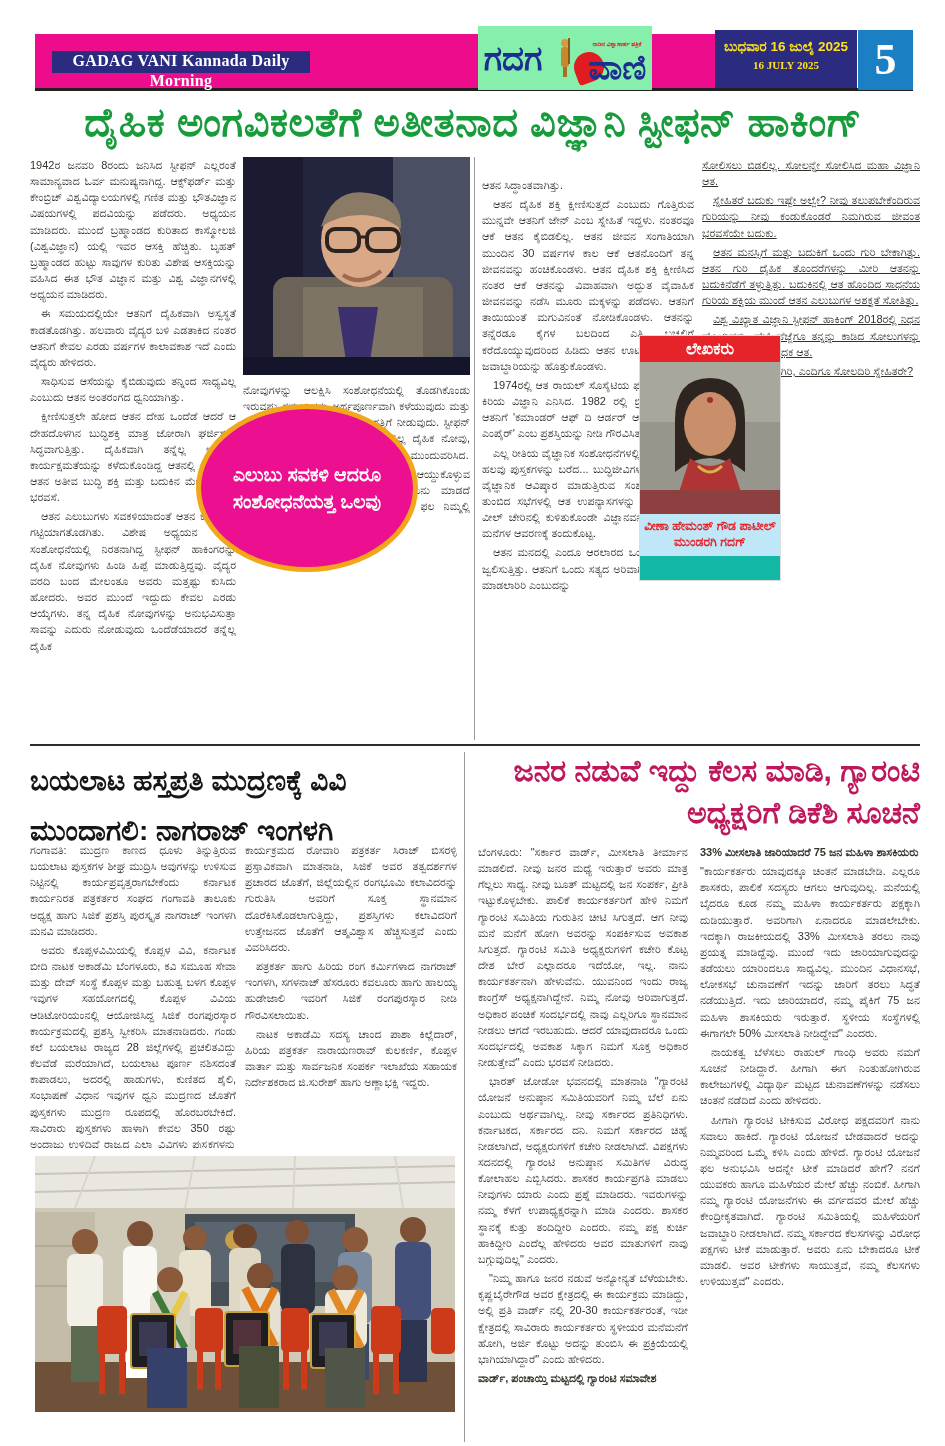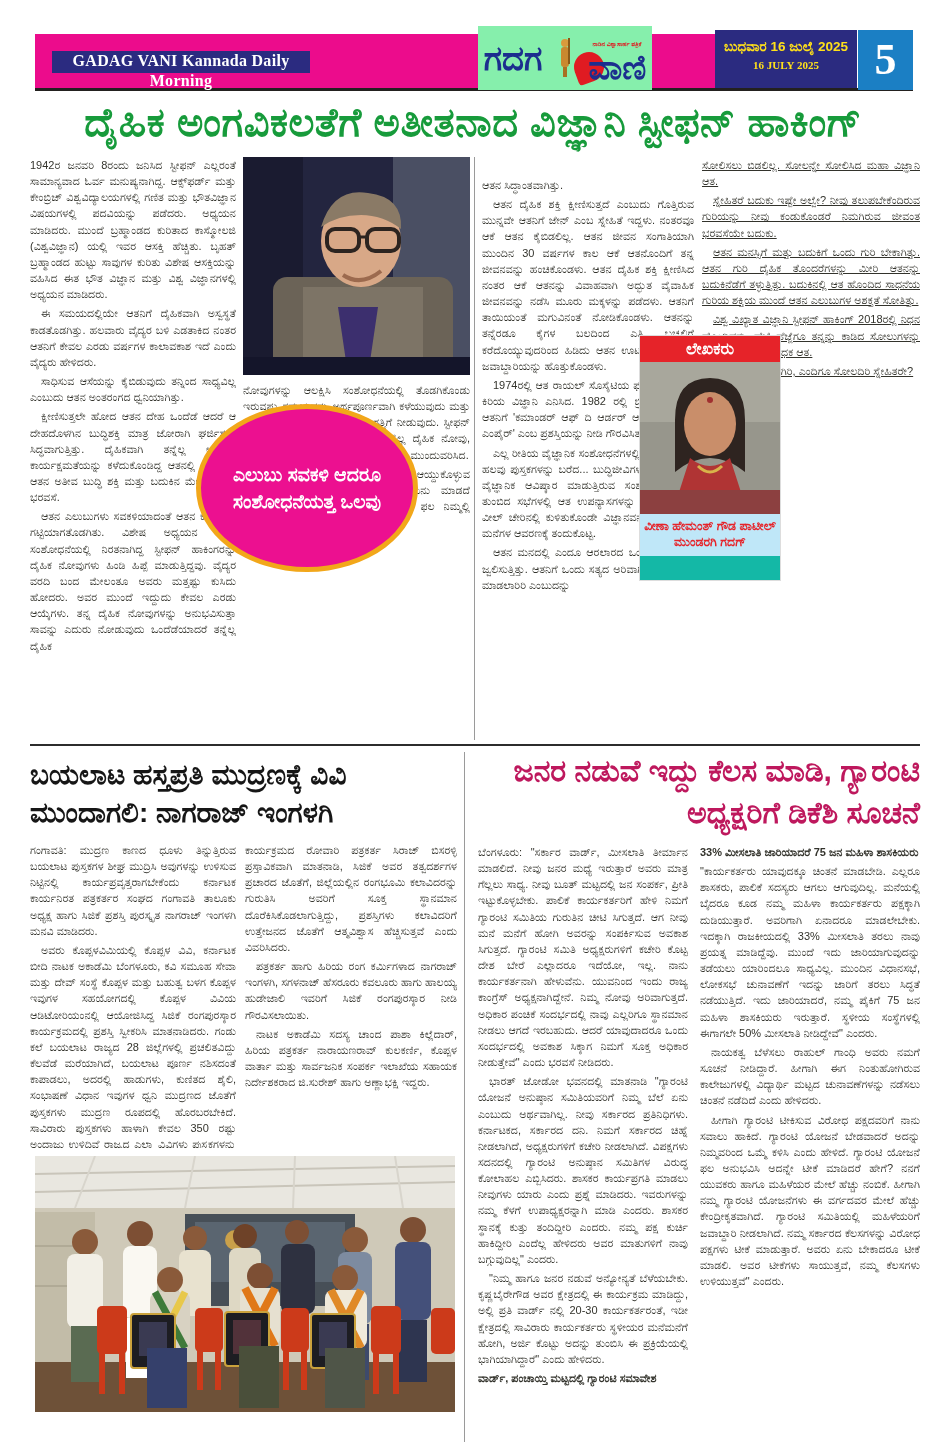--- a/index.html
+++ b/index.html
@@ -15,21 +15,21 @@
   .logo-right{position:relative;display:inline-block;margin-top:18px;}
   .logo-swoosh{position:absolute;left:-14px;top:2px;width:30px;height:30px;background:#e01b22;border-radius:50% 50% 50% 4px;transform:rotate(-20deg);}
   .logo-tagline{position:absolute;top:-9px;left:4px;color:#e01b22;font-size:6px;white-space:nowrap;font-weight:bold;}
   .date-navy{background:#2b2b80;color:#ffe01a;text-align:center;font-weight:bold;}
   .date-kn{font-size:13.5px;line-height:17px;padding-top:8px;}
   .date-en{font-family:"Liberation Serif",serif;font-size:11px;line-height:20px;}
   .page-badge{background:#1b7fc4;color:#ffffff;font-family:"Liberation Serif",serif;
     font-weight:bold;font-size:44px;text-align:center;line-height:60px;}
   
   .headline-main{color:#179b3b;font-weight:bold;font-size:40px;line-height:48px;text-align:center;letter-spacing:.5px;}
-  .headline-left{color:#161616;font-weight:bold;font-size:28px;line-height:38px;}
+  .headline-left{color:#161616;font-weight:bold;font-size:28px;line-height:50px;}
   .headline-right{color:#be185d;font-weight:bold;font-size:30px;line-height:42px;text-align:right;}
   
   .bodycol{font-size:11px;line-height:1.47;text-align:justify;color:#33332c;overflow:hidden;}
   .bodycol p{margin:0 0 3px 0;text-indent:11px;}
   .bodycol p.noindent{text-indent:0;}
   .vrule{background:#9a9a9a;width:1px;}
   .hrule{background:#2c2c2c;}
   
   .pullquote{background:#ec1090;border:5px solid #f2a71a;border-radius:50%;
     color:#ffffff;font-weight:bold;font-size:19px;line-height:27px;text-align:center;

